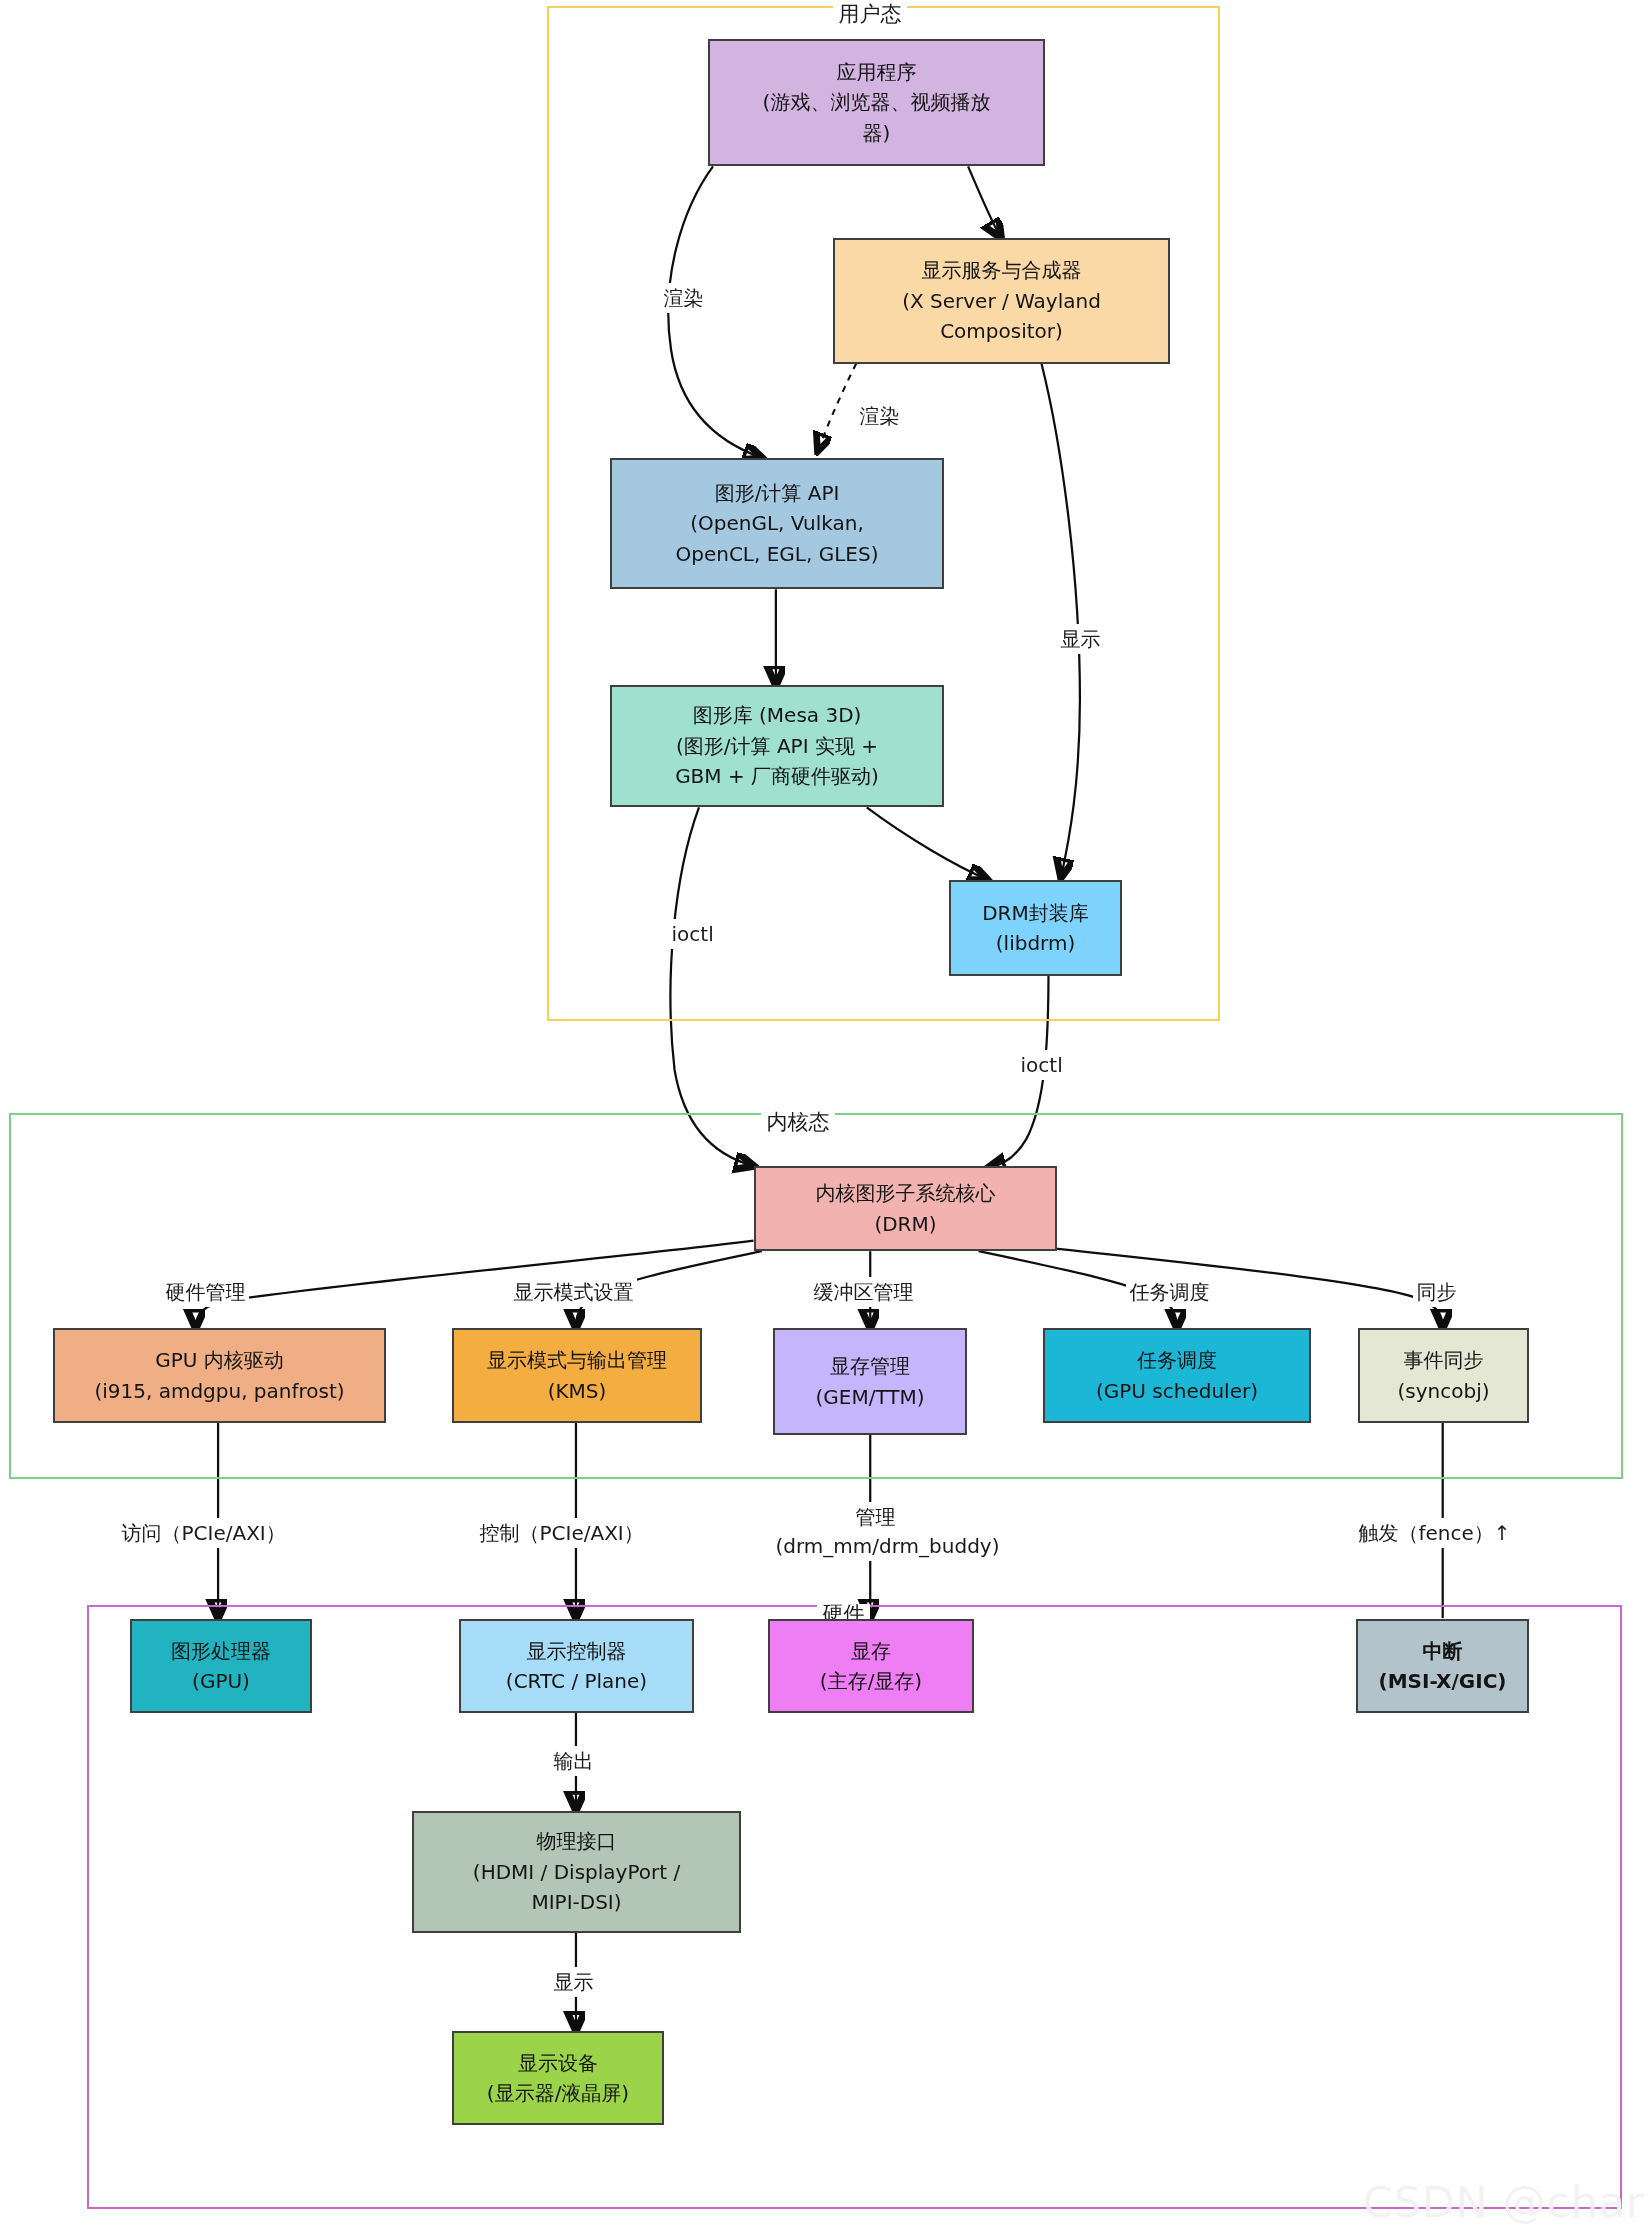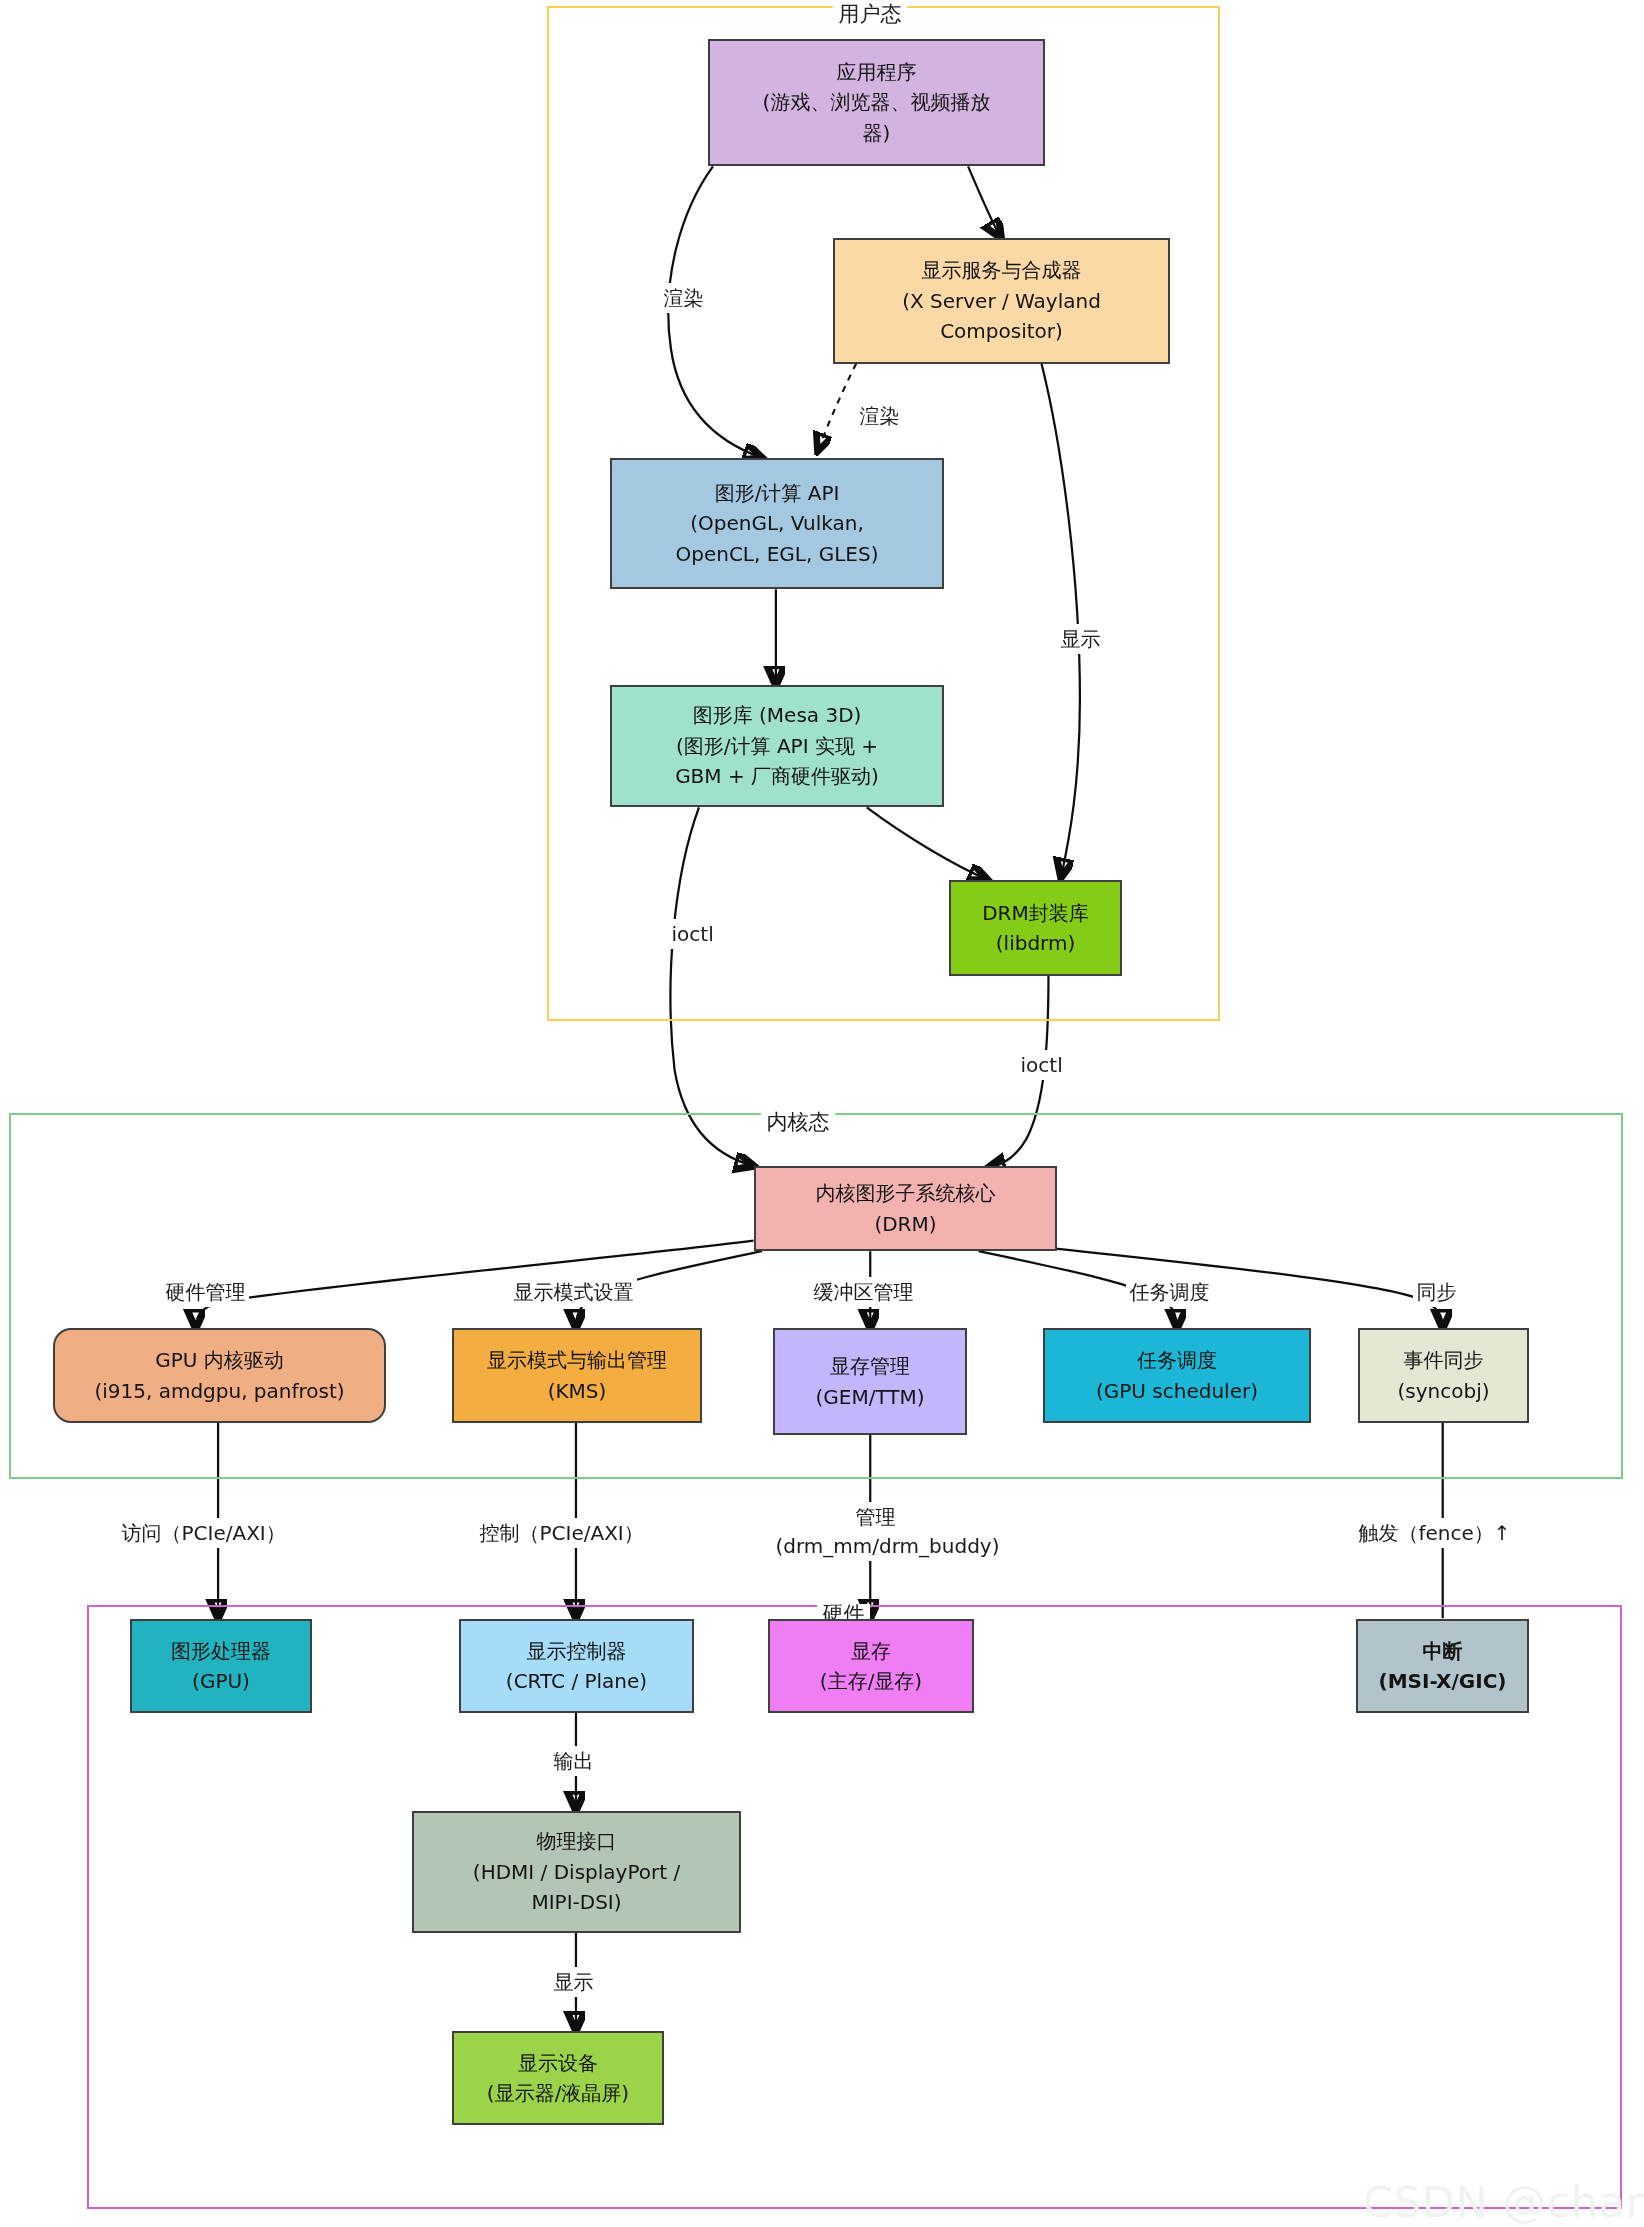--- a/index.html
+++ b/index.html
@@ -111,31 +111,31 @@
     <span class="ln">(OpenGL, Vulkan,</span>
     <span class="ln">OpenCL, EGL, GLES)</span>
   </div>
 
   <div class="node" style="left:610px;top:685px;width:334px;height:122px;background:#9fe0cf;">
     <span class="ln">图形库 (Mesa 3D)</span>
     <span class="ln">(图形/计算 API 实现 +</span>
     <span class="ln">GBM + 厂商硬件驱动)</span>
   </div>
 
-  <div class="node" style="left:949px;top:880px;width:173px;height:96px;background:#84cc16;">
+  <div class="node" style="left:949px;top:880px;width:173px;height:96px;background:#7dd3fc;">
     <span class="ln">DRM封装库</span>
     <span class="ln">(libdrm)</span>
   </div>
 
   <div class="node" style="left:754px;top:1166px;width:303px;height:85px;background:#f2b3b0;">
     <span class="ln">内核图形子系统核心</span>
     <span class="ln">(DRM)</span>
   </div>
 
-  <div class="node" style="left:53px;top:1328px;width:333px;height:95px;background:#efae84;border-radius:18px;">
+  <div class="node" style="left:53px;top:1328px;width:333px;height:95px;background:#efae84;">
     <span class="ln">GPU 内核驱动</span>
     <span class="ln">(i915, amdgpu, panfrost)</span>
   </div>
 
   <div class="node" style="left:452px;top:1328px;width:250px;height:95px;background:#f4ad41;">
     <span class="ln">显示模式与输出管理</span>
     <span class="ln">(KMS)</span>
   </div>
 
   <div class="node" style="left:773px;top:1328px;width:194px;height:107px;background:#c4b5fd;">

